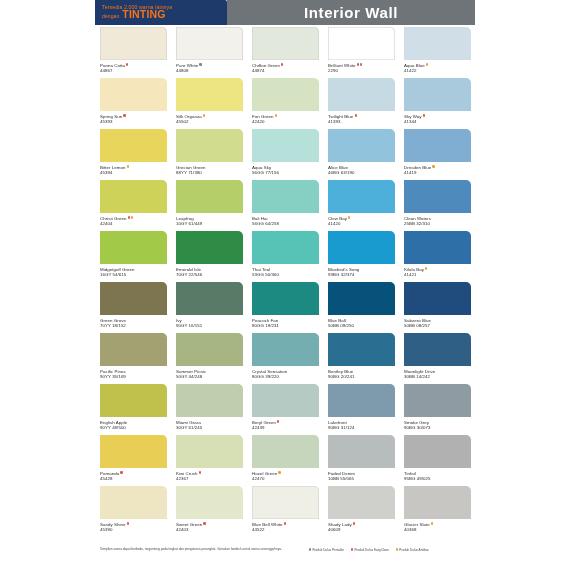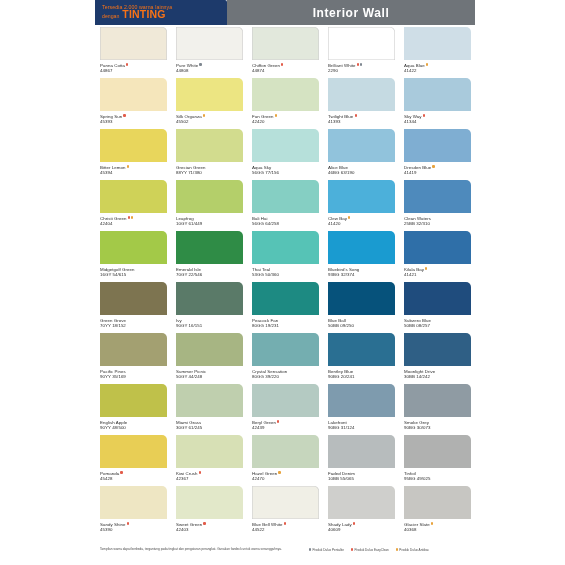--- a/index.html
+++ b/index.html
@@ -61,21 +61,21 @@
   }
   .wall-bar{
     flex:1;
     background:#6f7479;
     color:#ffffff;
     display:flex;
     align-items:center;
     justify-content:center;
   }
   .wall-title{
-    font-size:12px;
+    font-size:15px;
     font-weight:bold;
     letter-spacing:.6px;
   }
 
   
   .grid{
     position:absolute;
     left:0;top:25px;
     width:380px;
   }

